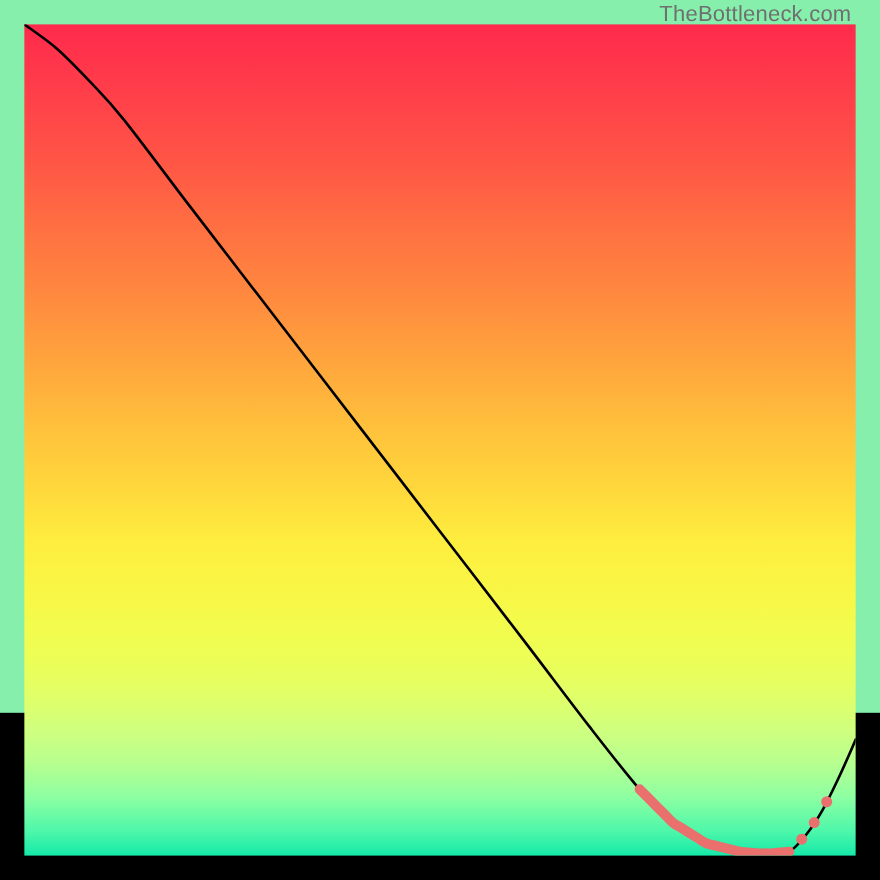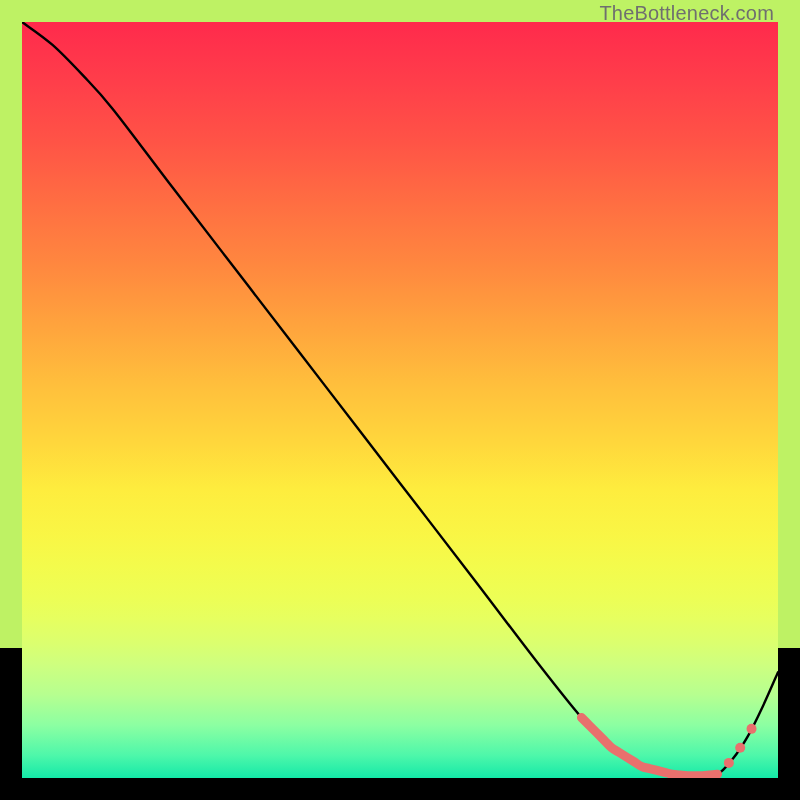--- a/index.html
+++ b/index.html
@@ -8,21 +8,21 @@
     width: 800px;
     height: 800px;
     background: #000;
     overflow: hidden;
     font-family: Arial, Helvetica, sans-serif;
   }
   .frame {
     position: relative;
     width: 800px;
     height: 648px;
-    background: #bef264;
+    background: #86efac;
   }
   .plot {
     position: absolute;
     left: 22px;
     top: 22px;
     width: 756px;
     height: 756px;
     overflow: hidden;
   }
   .gradient-bg {

